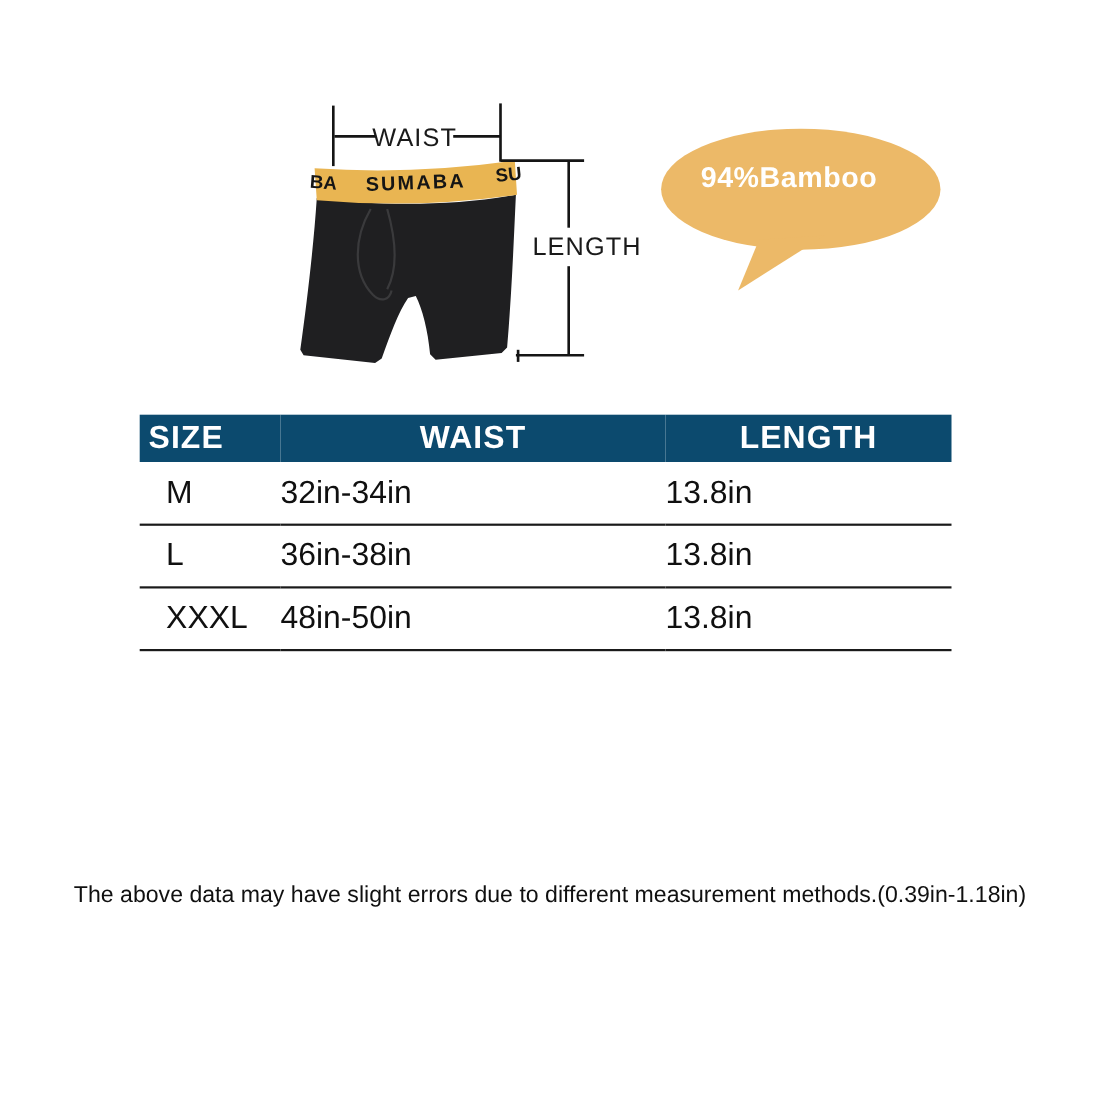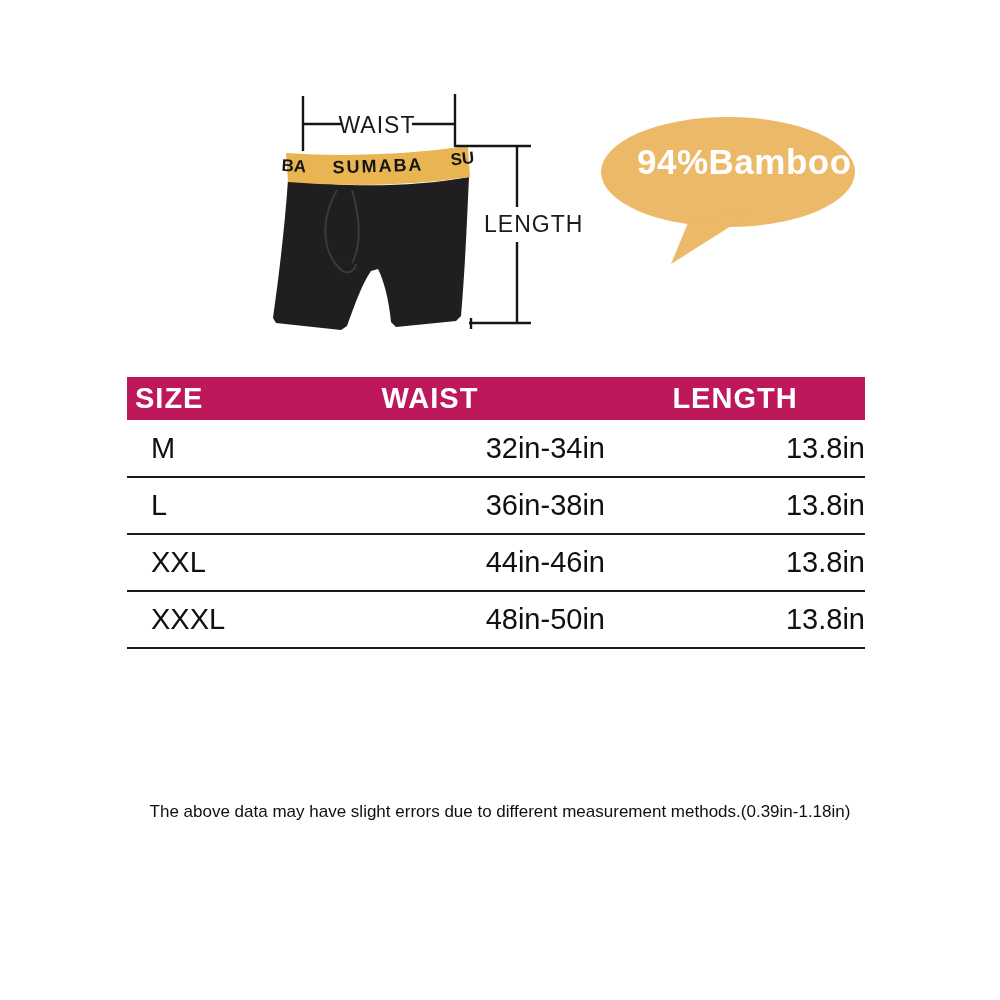--- a/index.html
+++ b/index.html
@@ -11,46 +11,46 @@
   svg{display:block;}
 
   
   .measure-label{
     font-size:23px;color:#1a1a1a;letter-spacing:1px;white-space:nowrap;
   }
   .wide-waistband{
     font-size:21px;color:#1a1a1a;text-align:right;line-height:21px;letter-spacing:.5px;
   }
   .bubble-text{
-    font-size:35px;font-weight:bold;color:#ffffff;line-height:33px;letter-spacing:.5px;
+    font-size:26px;font-weight:bold;color:#ffffff;line-height:33px;letter-spacing:.5px;
     white-space:nowrap;
   }
 
   
   table.size-table{
     position:absolute;left:127px;top:377px;width:738px;
     border-collapse:collapse;table-layout:fixed;
   }
   table.size-table col.c1{width:128px;}
   table.size-table col.c2{width:350px;}
   table.size-table col.c3{width:260px;}
-  table.size-table thead tr{background:#be185d;height:43px;}
+  table.size-table thead tr{background:#0c4a6e;height:43px;}
   table.size-table thead th{
     color:#fff;font-size:29px;font-weight:bold;letter-spacing:1px;padding:0;
   }
   table.size-table thead th.h-size{text-align:left;padding-left:8px;}
   table.size-table tbody tr{height:57px;border-bottom:2px solid #1a1a1a;}
   table.size-table tbody td{
-    font-size:29px;color:#101010;padding:0;text-align:right;
+    font-size:29px;color:#101010;padding:0;text-align:left;
   }
   table.size-table tbody td.c-size{text-align:left;padding-left:24px;}
 
   .footnote{
     position:absolute;left:0;top:802px;width:1000px;text-align:center;
-    font-size:17px;color:#101010;
+    font-size:21px;color:#101010;
   }
 </style>
 </head>
 <body>
 
 <div class="page">
 
   <svg class="abs" style="left:0;top:0;" width="1000" height="1000" viewBox="0 0 1000 1000">
 
     <path d="M288,180
@@ -117,25 +117,20 @@
       <td class="c-length">13.8in</td>
     </tr>
 
     <tr>
       <td class="c-size">L</td>
       <td class="c-waist">36in-38in</td>
       <td class="c-length">13.8in</td>
     </tr>
 
 
-    <tr>
-      <td class="c-size">XXL</td>
-      <td class="c-waist">44in-46in</td>
-      <td class="c-length">13.8in</td>
-    </tr>
 
     <tr>
       <td class="c-size">XXXL</td>
       <td class="c-waist">48in-50in</td>
       <td class="c-length">13.8in</td>
     </tr>
   </tbody>
   </table>
 
   <div class="footnote">The above data may have slight errors due to different measurement methods.(0.39in-1.18in)</div>

